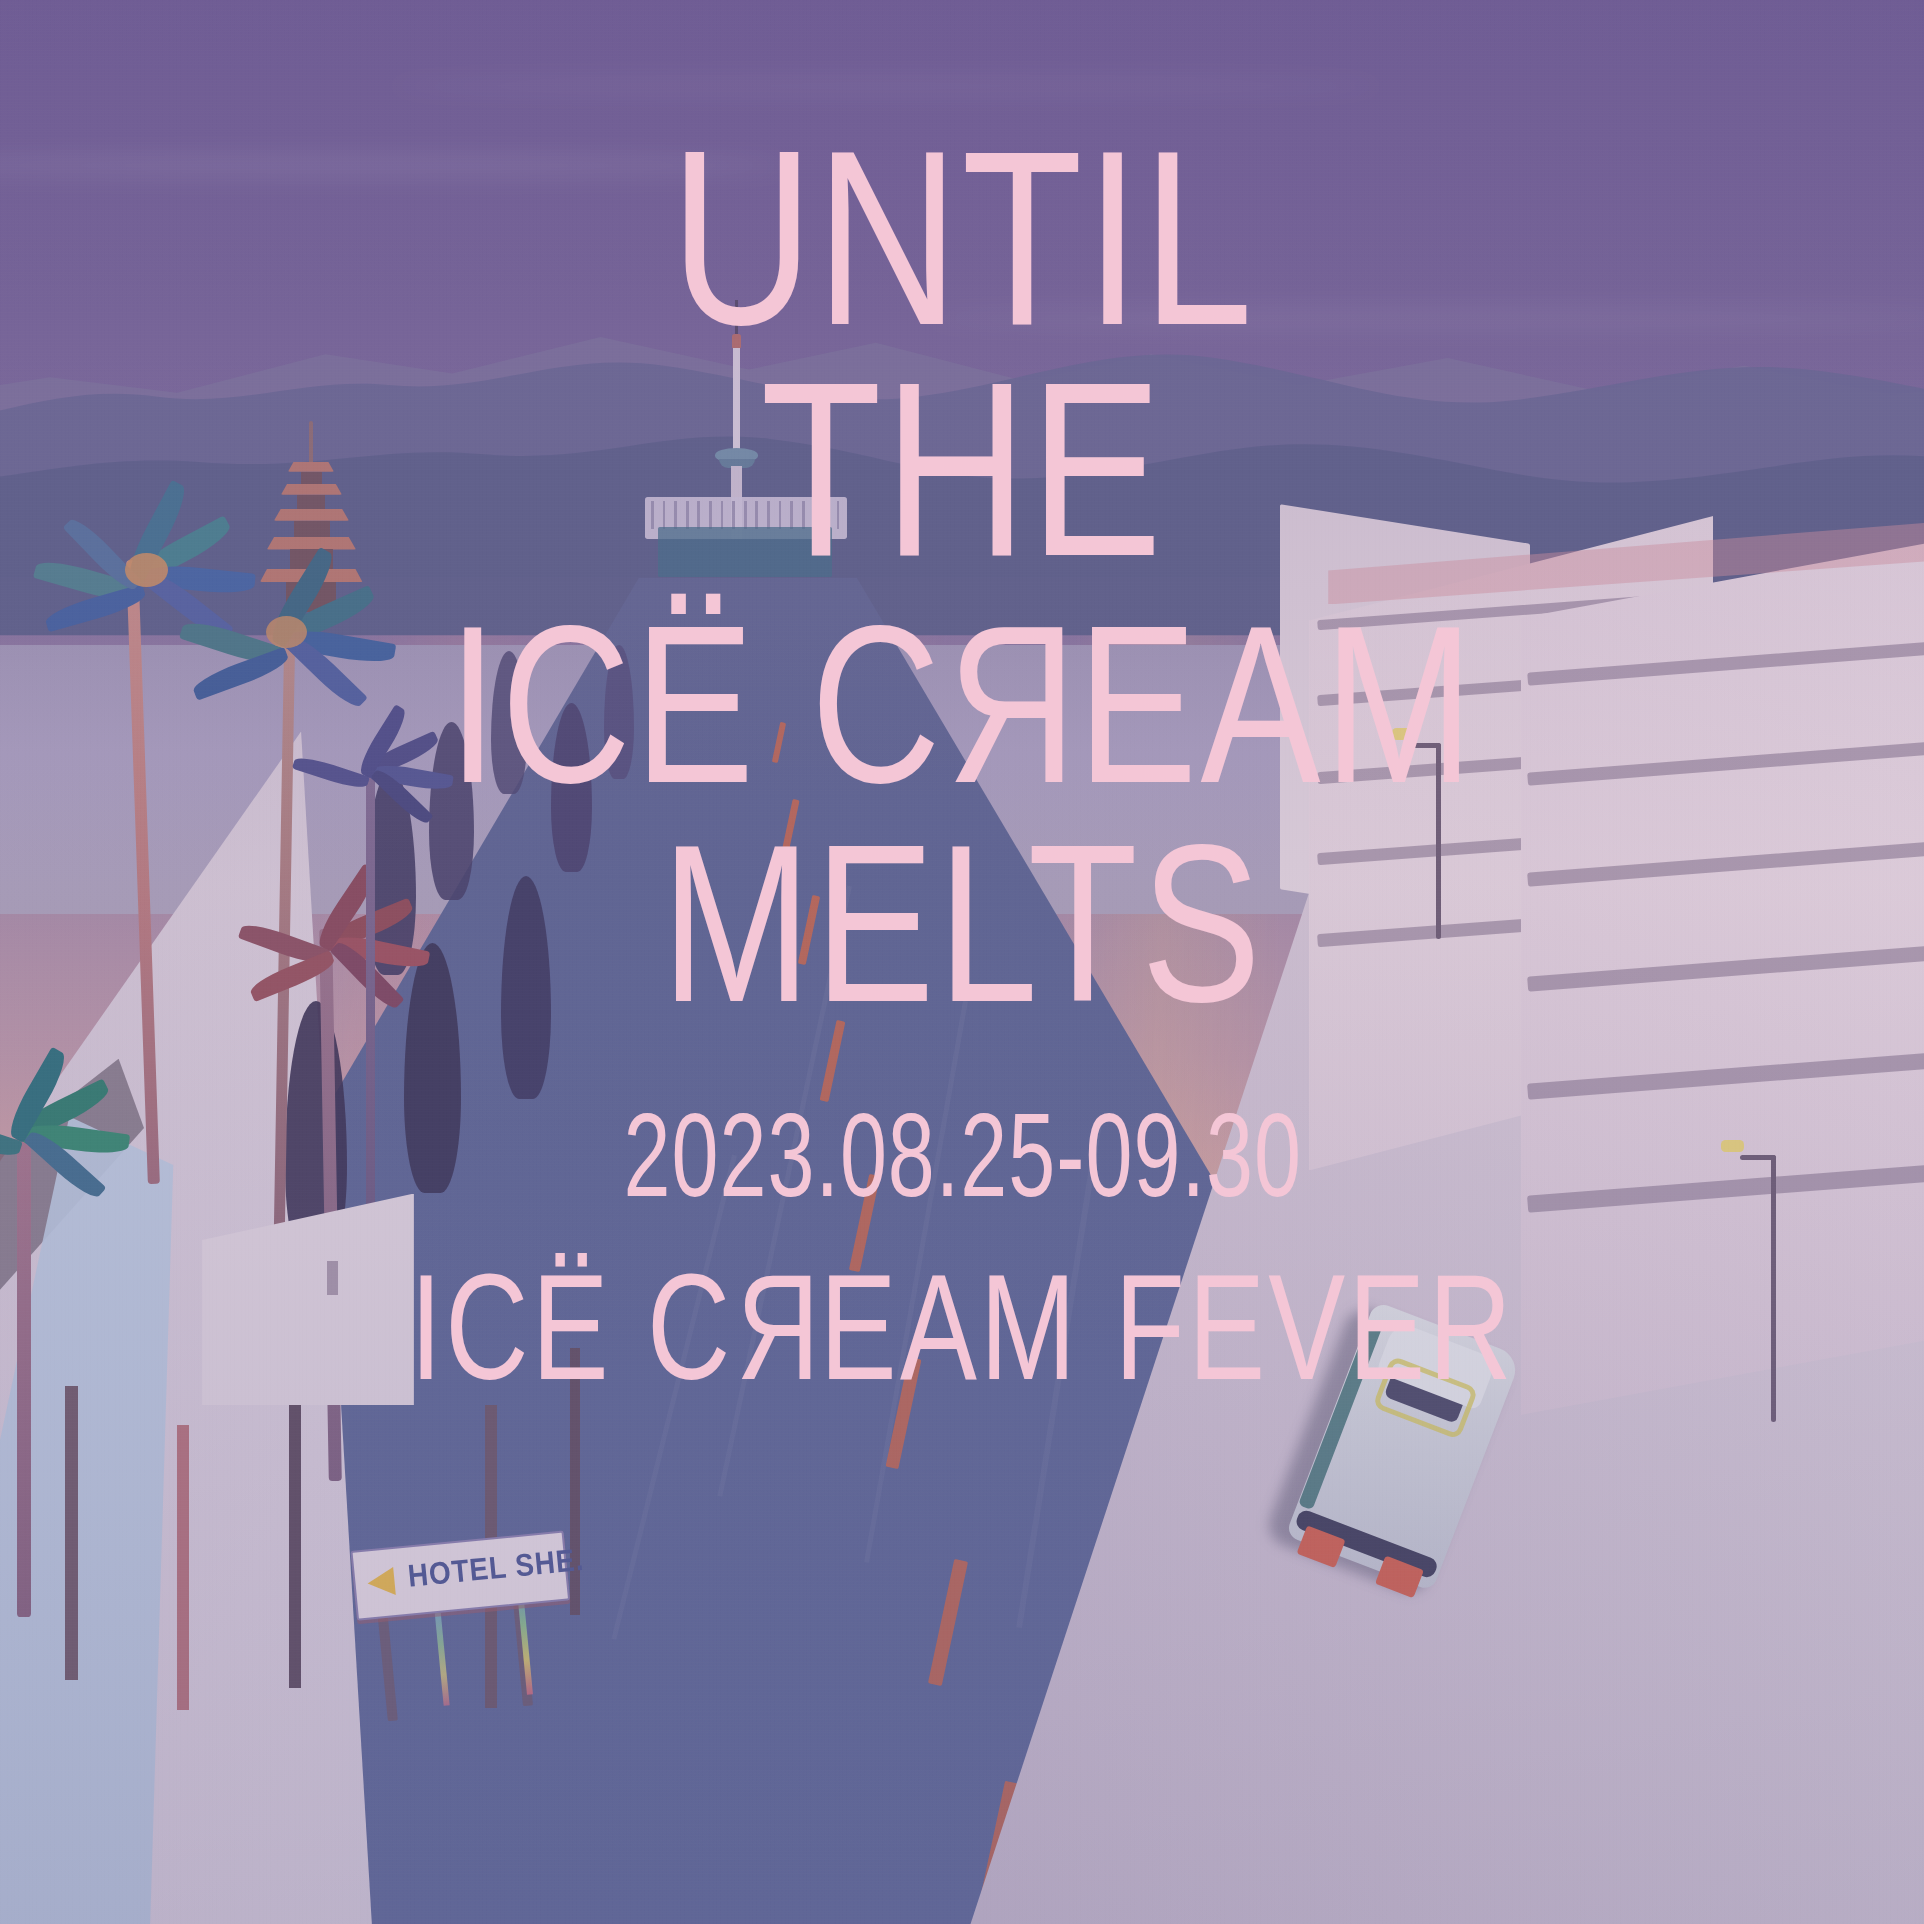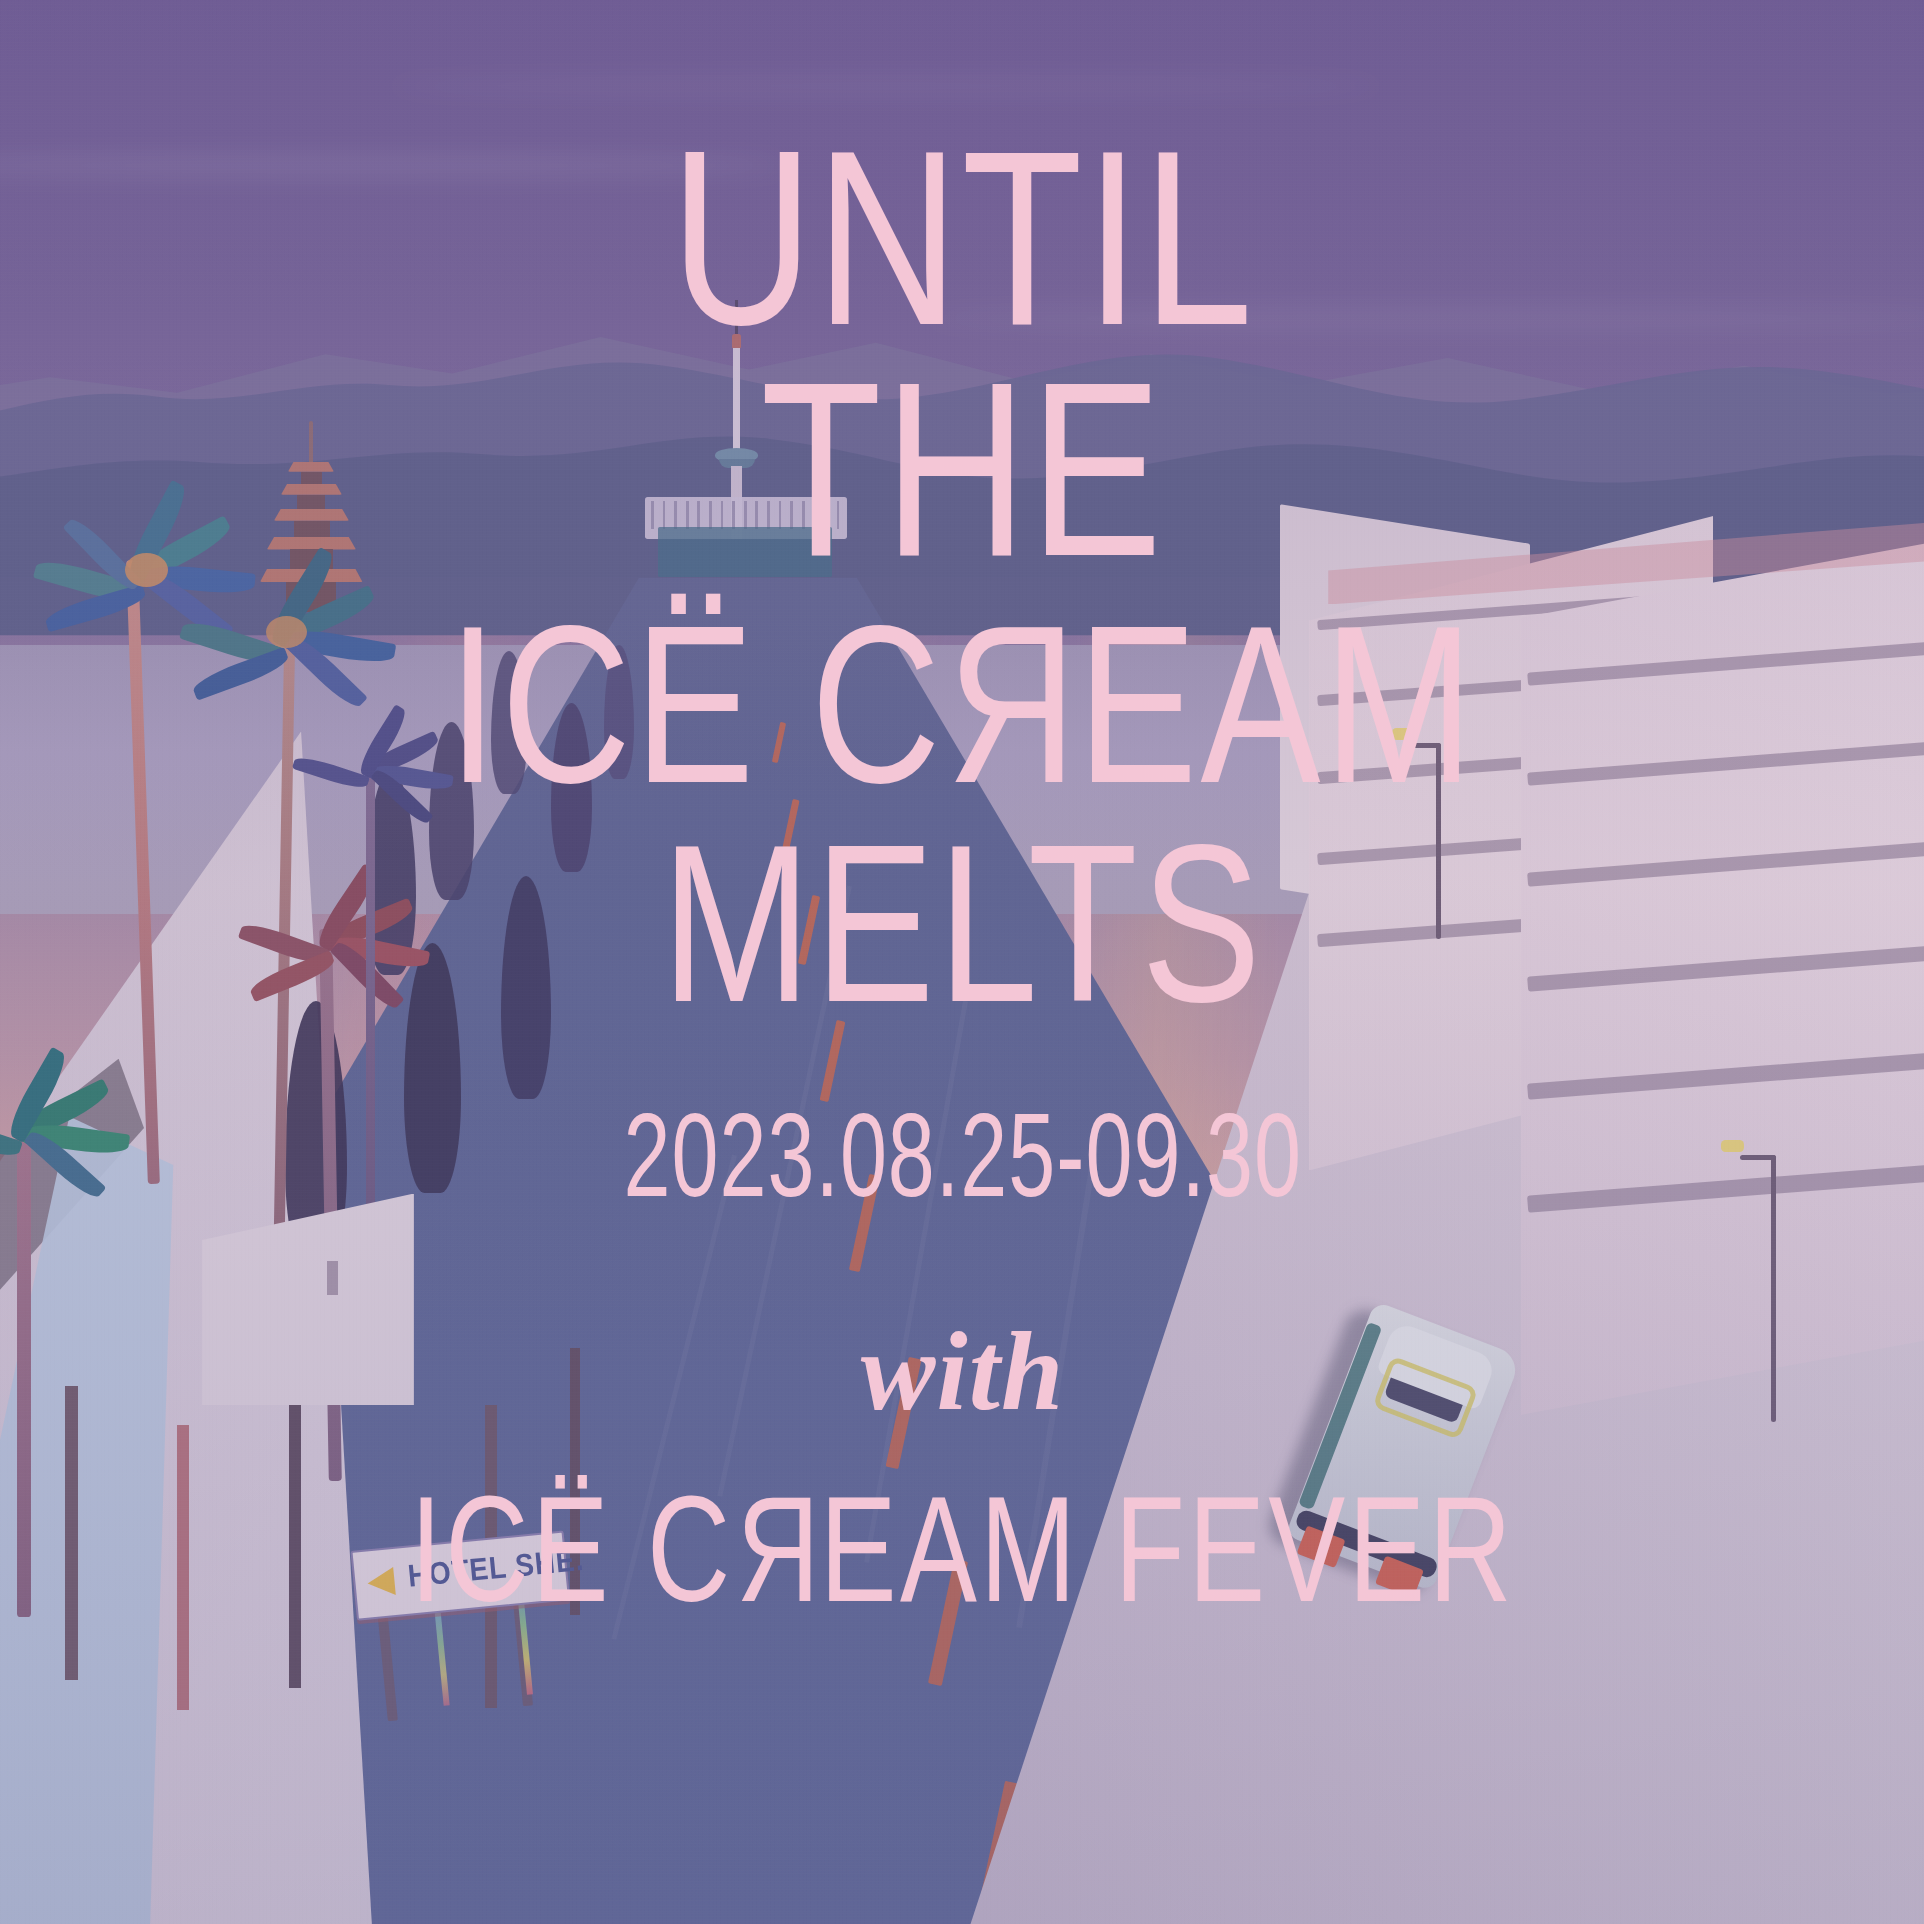--- a/index.html
+++ b/index.html
@@ -430,20 +430,19 @@
     <div class="hl" id="l-until">UNTIL</div>
 
     <div class="hl" id="l-the">THE</div>
 
     <div class="hl" id="l-icecream"><span>ICË C</span><span class="revR">R</span><span>EAM</span></div>
 
     <div class="hl" id="l-melts">MELTS</div>
 
     <div id="l-date">2023.08.25-09.30</div>
 
-    <div id="l-with">with</div>
 
     <div id="l-fever"><span>ICË C</span><span class="revR">R</span><span>EAM FEVER</span></div>
 
   </div>
 
 </div>
 
 
 </body></html>

